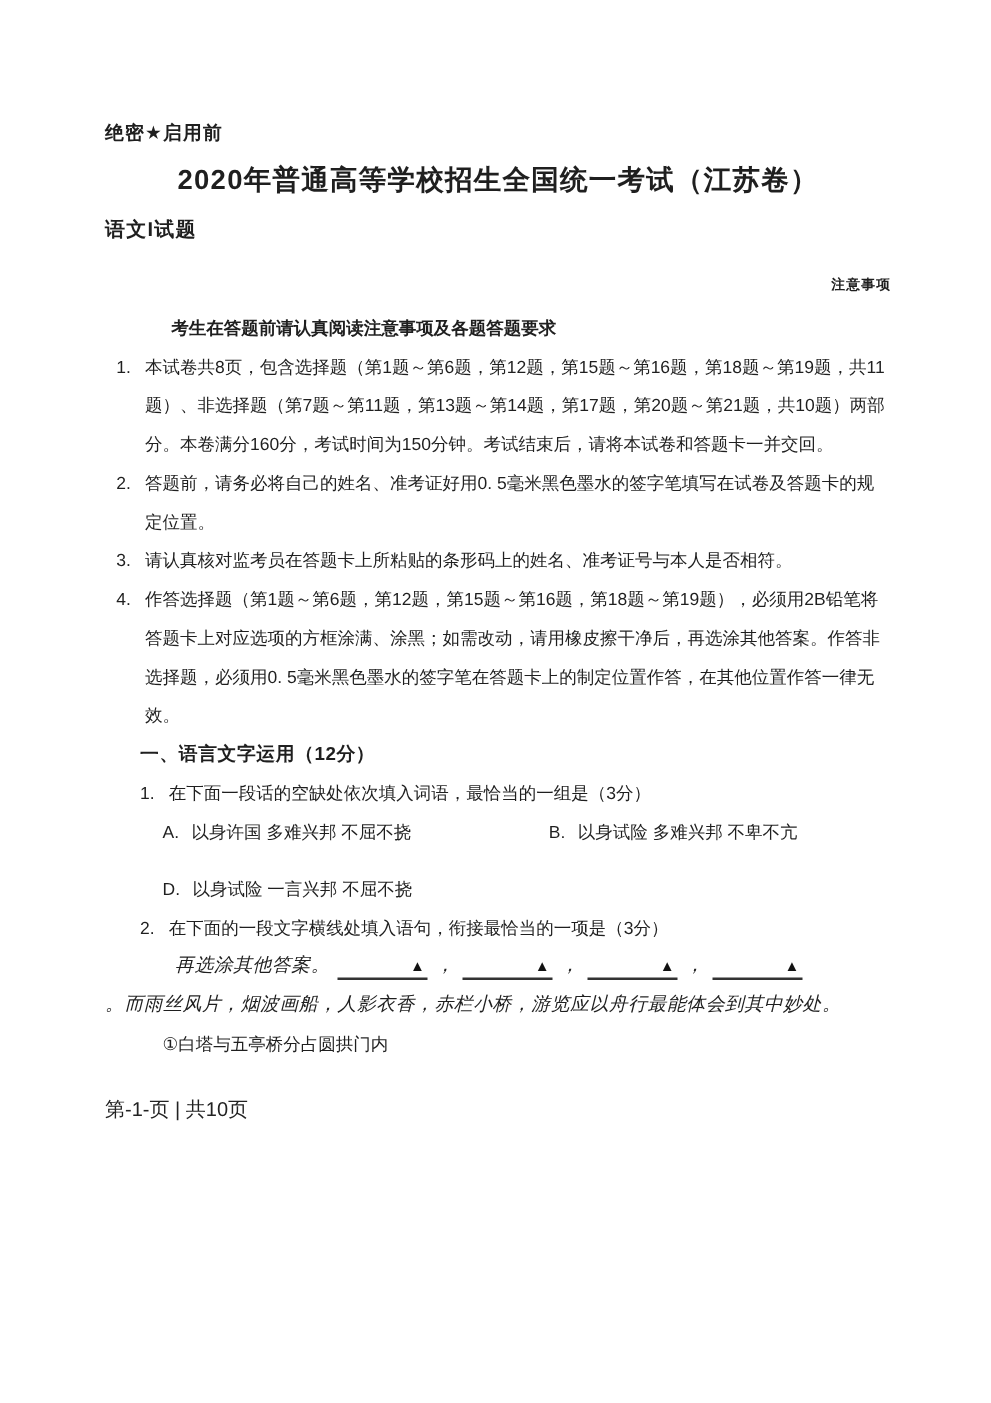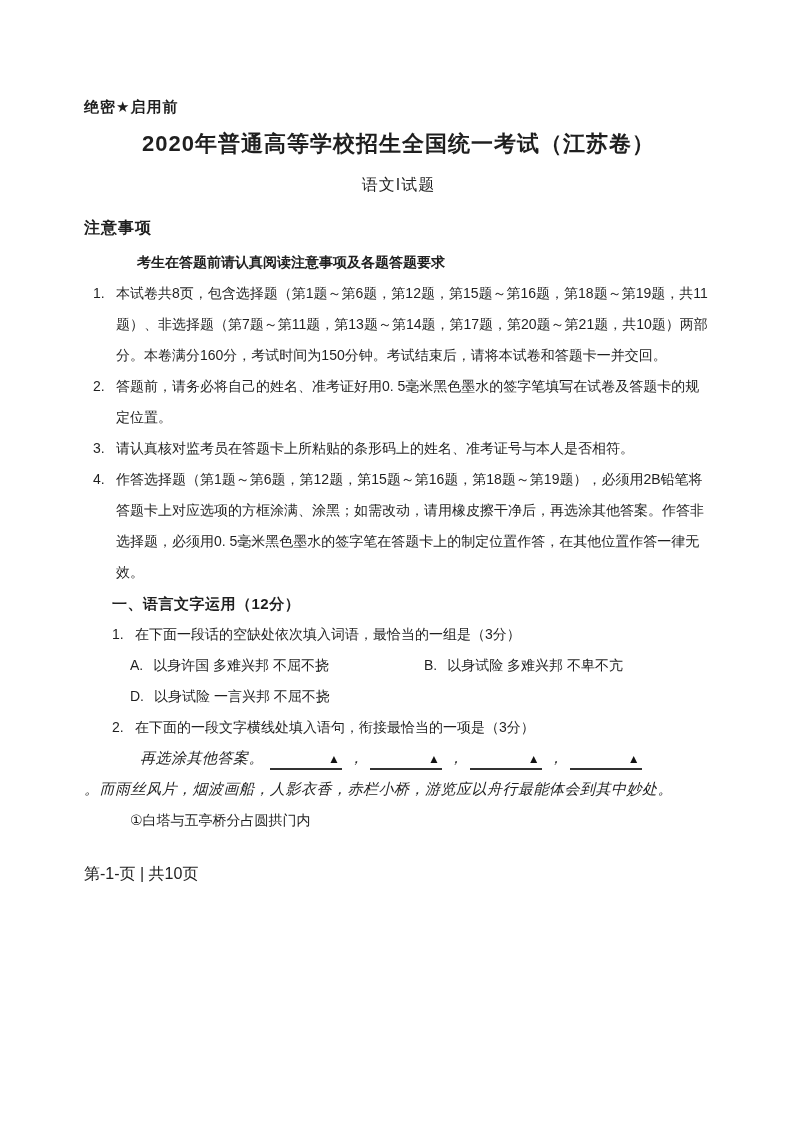--- a/index.html
+++ b/index.html
@@ -15,24 +15,24 @@
     overflow:hidden;
     border-radius:19px;
   }
   .classification{
     font-size:15px;font-weight:700;line-height:20px;letter-spacing:1px;
   }
   .title{
     margin:14px 0 0 0;font-size:22px;font-weight:700;text-align:center;line-height:26px;letter-spacing:1px;
   }
   .subtitle{
-    margin:16px 0 0 0;font-size:16px;font-weight:400;text-align:center;line-height:24px;letter-spacing:1px;
+    margin:16px 0 0 0;font-size:16px;font-weight:700;line-height:24px;letter-spacing:1px;
   }
   .notice-heading{
-    margin-top:20px;font-size:16px;font-weight:700;text-align:left;line-height:22px;letter-spacing:1px;
+    margin-top:20px;font-size:11px;font-weight:700;text-align:right;line-height:22px;letter-spacing:1px;
   }
   .notice-intro{
     margin:8px 0 0 53px;font-size:14px;font-weight:700;line-height:31px;
   }
   .notice-list{
     list-style:none;margin:0 0 0 9px;padding:0;
   }
   .notice-item{
     font-size:14px;line-height:31px;
     padding-left:23px;text-indent:-23px;
@@ -64,21 +64,21 @@
     font-size:12px;line-height:14px;
     padding:0 2px 2px 2px;
     margin:0 6px;
     vertical-align:baseline;
     color:#111111;
   }
   .options-grid{
     margin-left:18px;
     display:grid;
     grid-template-columns:294px 1fr;
-    font-size:14px;line-height:31px;
+    font-size:14px;line-height:31px;gap:15px;
   }
   .option .opt-label{display:inline-block;margin-right:10px;}
   .sub-list{margin-left:18px;font-size:14px;line-height:31px;}
   .footer{
     margin-top:28px;
     text-align:left;
     font-size:16px;line-height:20px;
     color:#222222;
   }
 </style>

